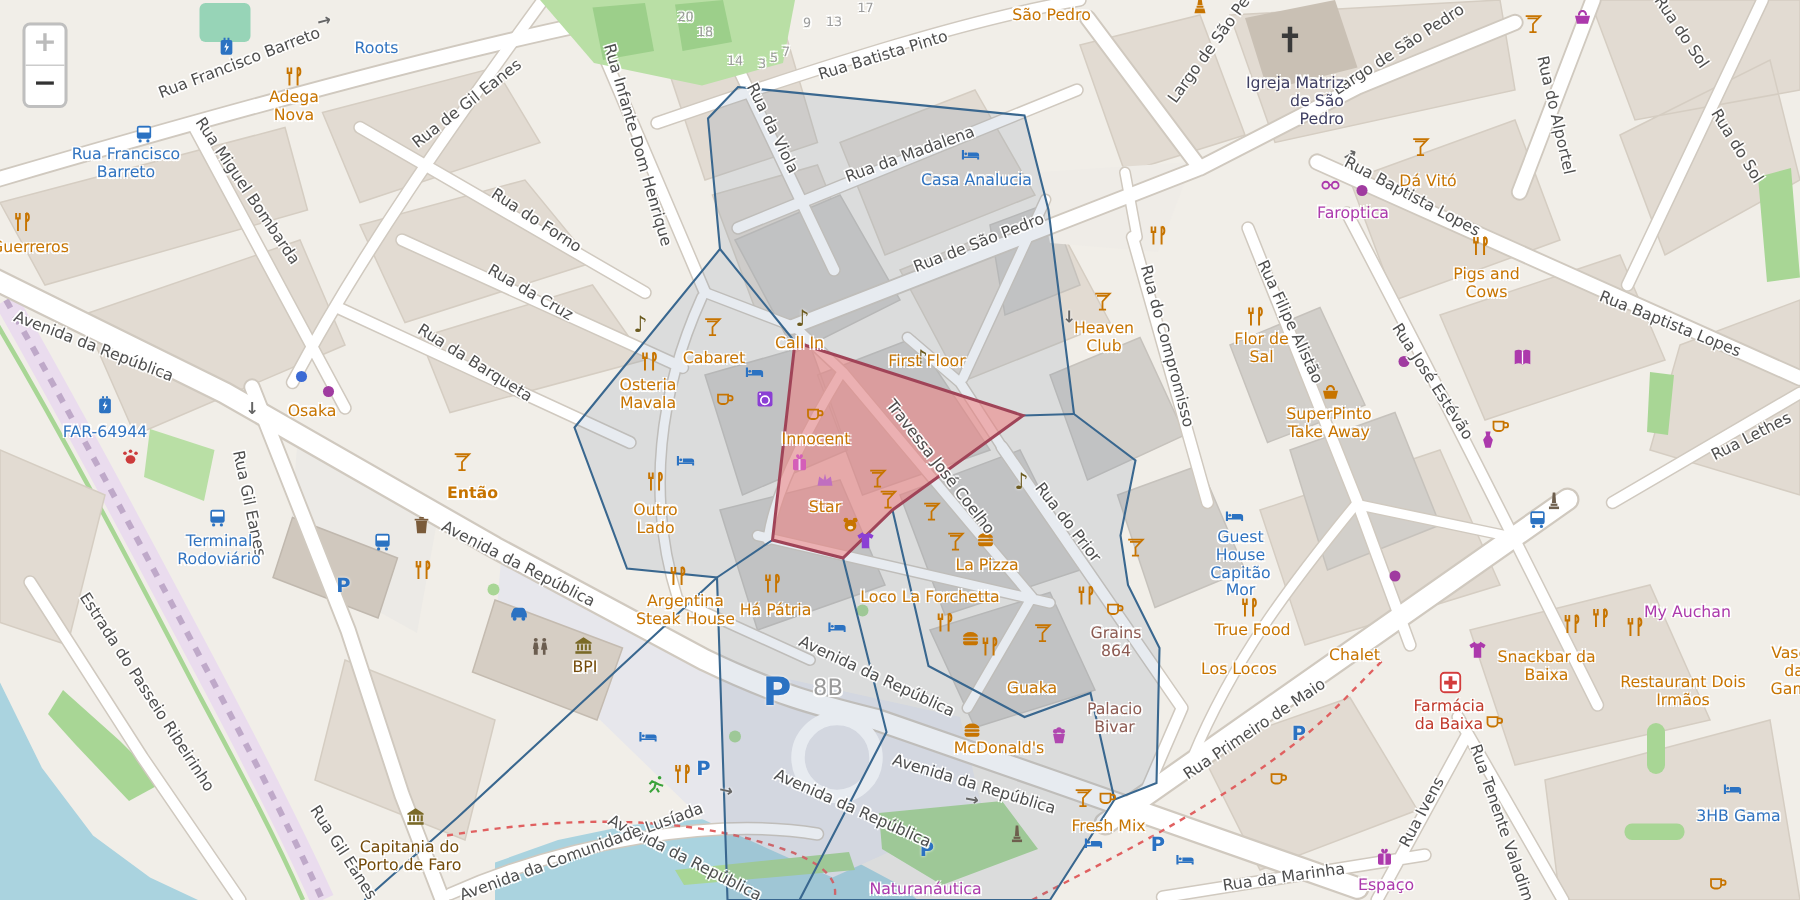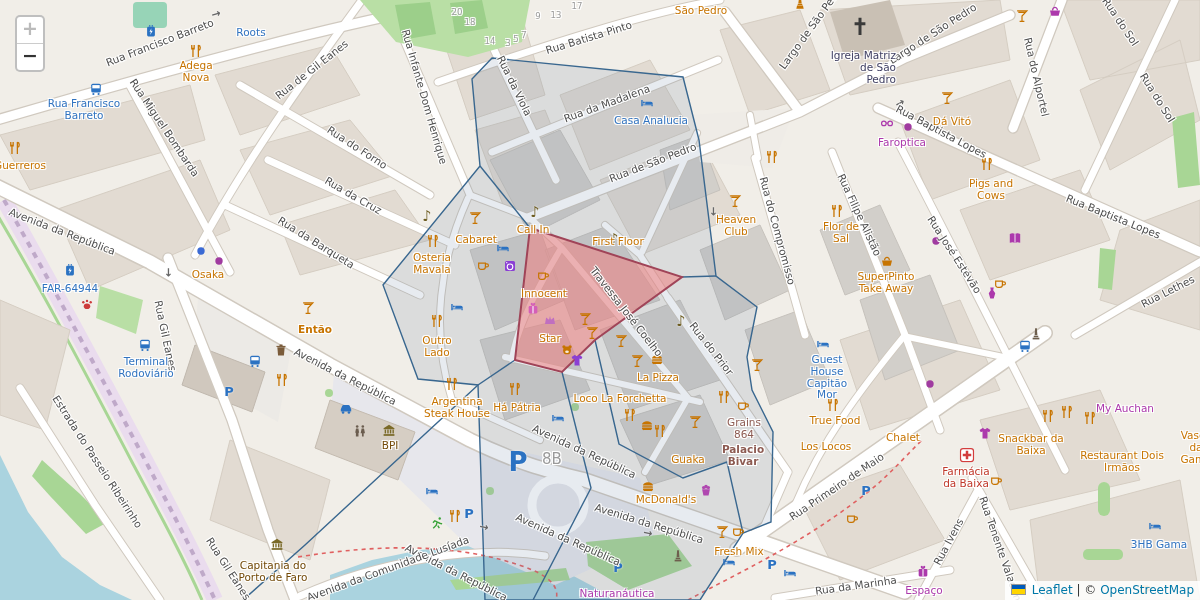--- a/index.html
+++ b/index.html
@@ -647,40 +647,33 @@
       <div class="lbl poi wrap" style="left: 827px; top: 377px; transform: translate(-50%, -50%); color: rgb(48, 115, 192); width: 56px;">Guest House Capitão Mor</div>
       <div class="lbl poi" style="left: 658px; top: 378px; transform: translate(-50%, -50%); color: rgb(199, 116, 0);">La Pizza</div>
       <div class="lbl poi" style="left: 620px; top: 399px; transform: translate(-50%, -50%); color: rgb(199, 116, 0);">Loco La Forchetta</div>
       <div class="lbl poi" style="left: 517px; top: 408px; transform: translate(-50%, -50%); color: rgb(199, 116, 0);">Há Pátria</div>
       <div class="lbl poi wrap" style="left: 457px; top: 408px; transform: translate(-50%, -50%); color: rgb(199, 116, 0); width: 80px;">Argentina Steak House</div>
       <div class="lbl poi" style="left: 835px; top: 421px; transform: translate(-50%, -50%); color: rgb(199, 116, 0);">True Food</div>
       <div class="lbl poi" style="left: 826px; top: 447px; transform: translate(-50%, -50%); color: rgb(199, 116, 0);">Los Locos</div>
       <div class="lbl poi" style="left: 903px; top: 438px; transform: translate(-50%, -50%); color: rgb(199, 116, 0);">Chalet</div>
       <div class="lbl poi wrap" style="left: 744px; top: 429px; transform: translate(-50%, -50%); color: rgb(141, 91, 82); width: 44px;">Grains 864</div>
       <div class="lbl poi" style="left: 688px; top: 460px; transform: translate(-50%, -50%); color: rgb(199, 116, 0);">Guaka</div>
-      <div class="lbl poi wrap" style="left: 743px; top: 456px; transform: translate(-50%, -50%); color: rgb(141, 91, 82); width: 52px; font-weight: bold;">Palacio Bivar</div>
+      <div class="lbl poi wrap" style="left: 743px; top: 480px; transform: translate(-50%, -50%); color: rgb(141, 91, 82); width: 52px;">Palacio Bivar</div>
       <div class="lbl poi" style="left: 666px; top: 500px; transform: translate(-50%, -50%); color: rgb(199, 116, 0);">McDonald's</div>
       <div class="lbl poi" style="left: 739px; top: 552px; transform: translate(-50%, -50%); color: rgb(199, 116, 0);">Fresh Mix</div>
       <div class="lbl poi" style="left: 390px; top: 446px; transform: translate(-50%, -50%); color: rgb(115, 74, 8);">BPI</div>
       <div class="lbl poi wrap" style="left: 273px; top: 572px; transform: translate(-50%, -50%); color: rgb(115, 74, 8); width: 74px;">Capitania do Porto de Faro</div>
       <div class="lbl poi" style="left: 617px; top: 594px; transform: translate(-50%, -50%); color: rgb(172, 57, 172);">Naturanáutica</div>
       <div class="lbl poi" style="left: 1125px; top: 409px; transform: translate(-50%, -50%); color: rgb(172, 57, 172);">My Auchan</div>
       <div class="lbl poi wrap" style="left: 1031px; top: 445px; transform: translate(-50%, -50%); color: rgb(199, 116, 0); width: 68px;">Snackbar da Baixa</div>
       <div class="lbl poi wrap" style="left: 1122px; top: 462px; transform: translate(-50%, -50%); color: rgb(199, 116, 0); width: 105px;">Restaurant Dois Irmãos</div>
       <div class="lbl poi wrap" style="left: 966px; top: 478px; transform: translate(-50%, -50%); color: rgb(192, 57, 43); width: 62px;">Farmácia da Baixa</div>
       <div class="lbl poi" style="left: 924px; top: 591px; transform: translate(-50%, -50%); color: rgb(172, 57, 172);">Espaço</div>
       <div class="lbl poi wrap" style="left: 1196px; top: 448px; transform: translate(-50%, -50%); color: rgb(199, 116, 0); width: 46px;">Vasco da Gama</div>
       <div class="lbl poi" style="left: 1159px; top: 545px; transform: translate(-50%, -50%); color: rgb(48, 115, 192);">3HB Gama</div>
     </div>
 
   <div class="zoomctl">
     <a class="in">+</a>
     <a class="out">−</a>
   </div>
 
-  <div class="attrib">
-    <span class="flag"></span>
-    <a>Leaflet</a>
-    <span>|</span>
-    <span>©</span>
-    <a>OpenStreetMap</a>
-  </div>
 </div>
 
 </body></html>

